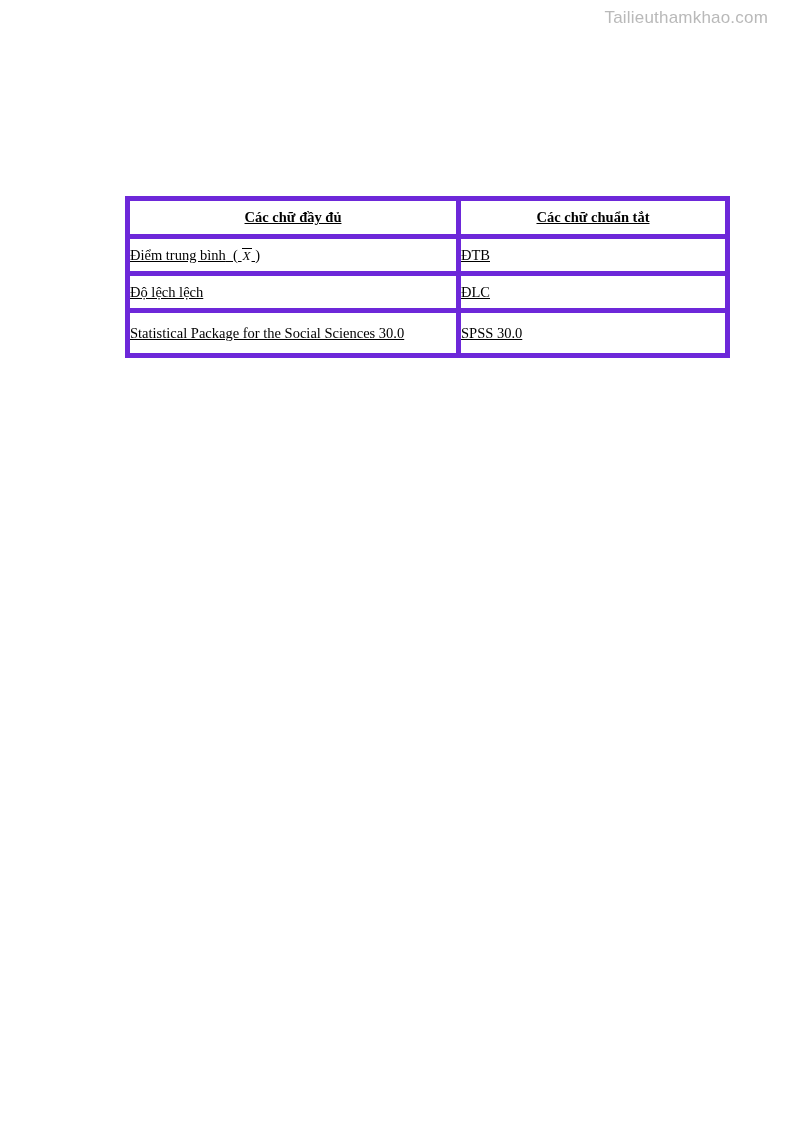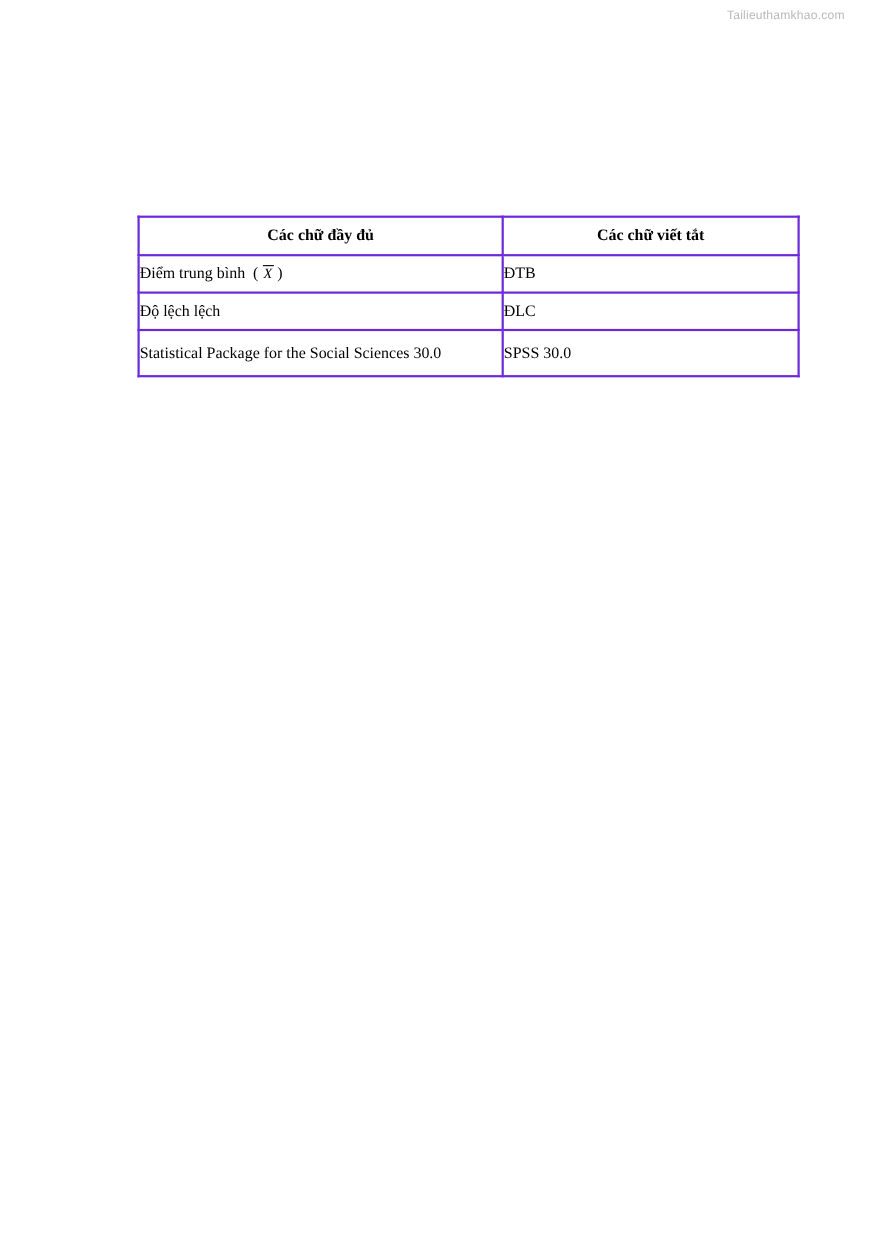--- a/index.html
+++ b/index.html
@@ -19,21 +19,21 @@
     position: relative;
     width: 794px;
     height: 1123px;
     box-sizing: border-box;
   }
   .watermark {
     position: absolute;
     top: 8px;
     right: 26px;
     font-family: "Liberation Sans", sans-serif;
-    font-size: 11px;
+    font-size: 17px;
     color: #b9b9b9;
     letter-spacing: 0.2px;
     user-select: none;
   }
   .doc-title {
     position: absolute;
     top: 110px;
     left: 0;
     width: 794px;
     text-align: center;
@@ -46,23 +46,24 @@
   table.abbrev-table {
     position: absolute;
     top: 196px;
     left: 125px;
     width: 600px;
     border-collapse: collapse;
     table-layout: fixed;
   }
   table.abbrev-table td,
   table.abbrev-table th {
-    border: 2px solid #6d28d9;
+    border: 5px solid #6d28d9;
     padding: 0;
     vertical-align: middle;
+    text-decoration: underline;
   }
   .col-full { width: 331px; }
   .col-abbr { width: 269px; }
 
   th.head-cell {
     height: 33px;
     text-align: center;
     font-weight: bold;
     font-size: 14.5px;
   }
@@ -109,21 +110,21 @@
 
 
   <table class="abbrev-table">
     <colgroup>
       <col class="col-full">
       <col class="col-abbr">
     </colgroup>
     <thead>
       <tr>
         <th class="head-cell">Các chữ đầy đủ</th>
-        <th class="head-cell">Các chữ viết tắt</th>
+        <th class="head-cell">Các chữ chuẩn tắt</th>
       </tr>
     </thead>
     <tbody>
       <tr>
         <td class="cell cell-left">
           <span>Điểm trung bình</span><span class="paren-group">&nbsp; (&nbsp;<span class="xbar">X</span>&nbsp;)</span>
         </td>
         <td class="cell cell-center">ĐTB</td>
       </tr>
       <tr>

